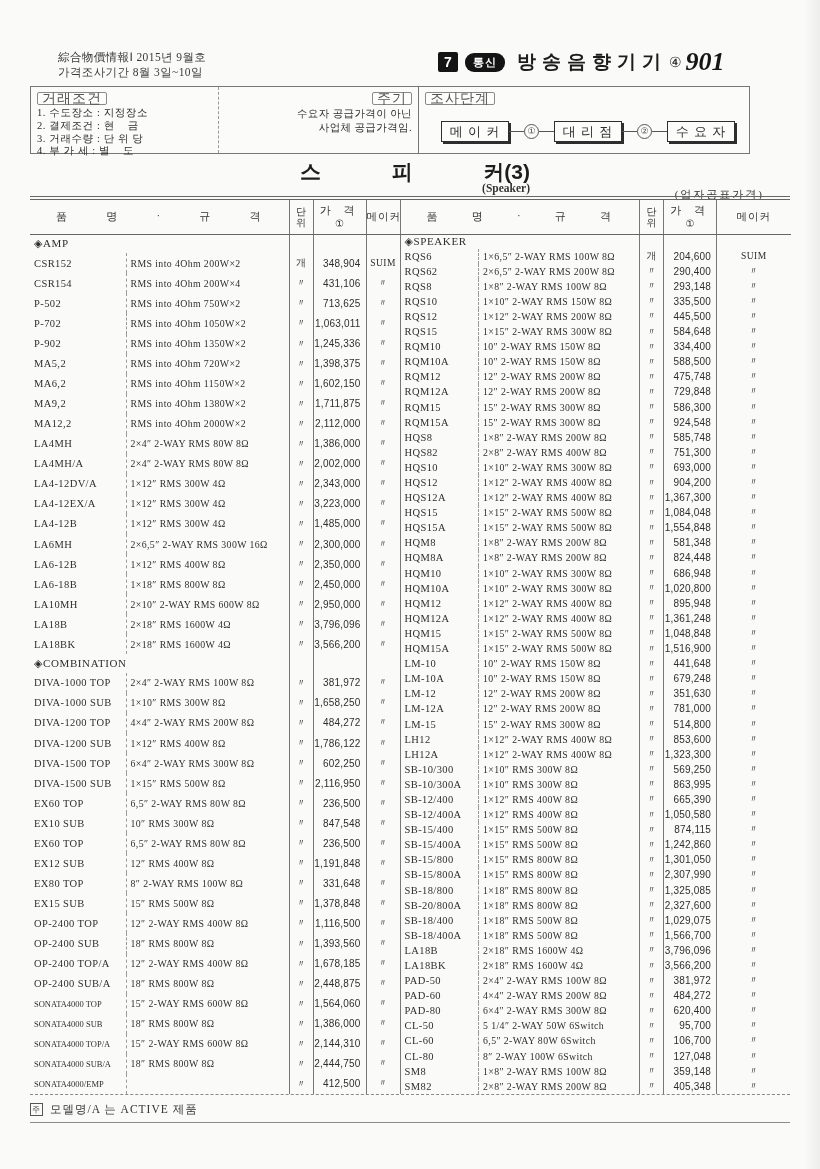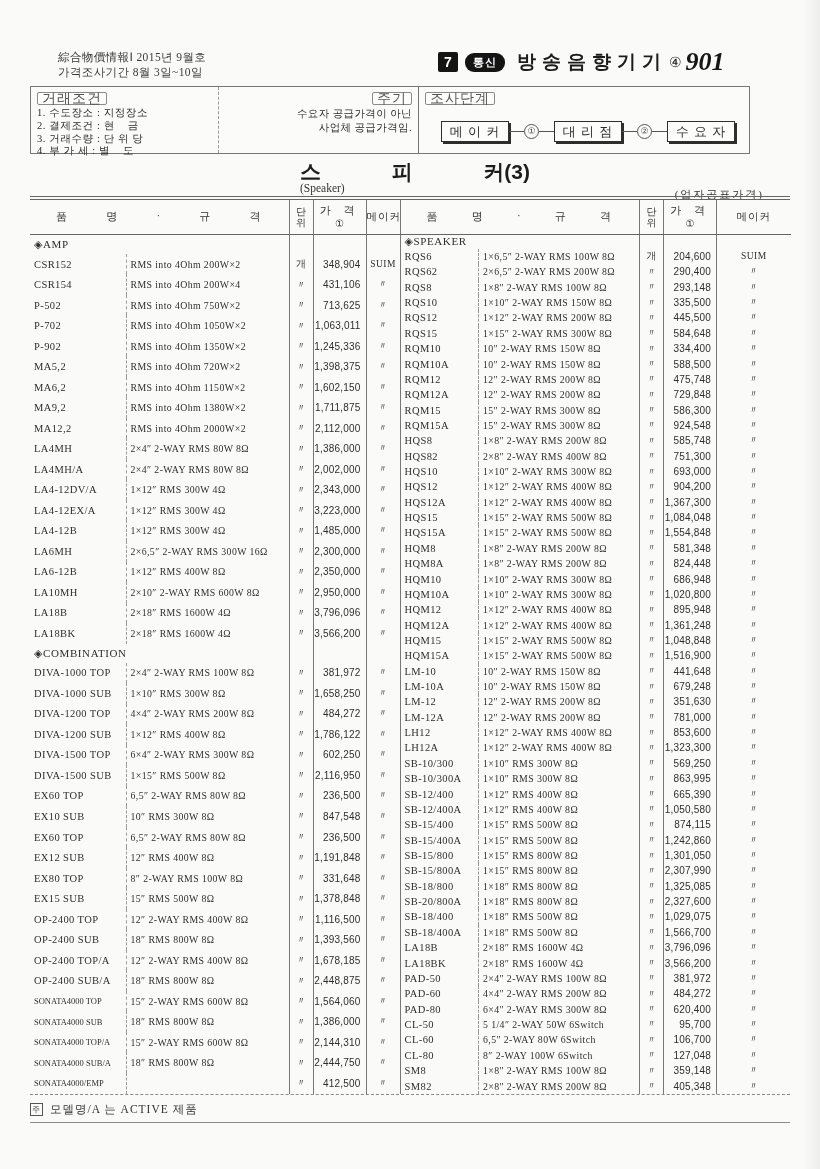--- a/index.html
+++ b/index.html
@@ -32,21 +32,21 @@
   .note-lines div{font-size:10.5px;line-height:14px;white-space:pre;letter-spacing:.4px;margin-left:2px;}
   .flow{display:flex;align-items:center;margin:14px 0 0 16px;}
   .fnode{border:1px solid #2e2e2e;box-shadow:2px 2px 0 #2e2e2e;background:#fcfcfb;width:66px;height:19px;
          text-align:center;font-size:13px;line-height:19px;letter-spacing:1px;white-space:pre;}
   .fline{width:15px;border-top:1px solid #555;height:0;}
   .fcirc{width:13px;height:13px;border:1px solid #555;border-radius:50%;font-size:9px;line-height:13px;
          text-align:center;color:#444;flex:none;}
   
   .sp-title{position:absolute;top:158px;left:300px;width:230px;display:flex;justify-content:space-between;
             font-family:"Liberation Sans",sans-serif;font-weight:600;font-size:21px;color:#1d1d1d;}
-  .sp-sub{position:absolute;top:182px;left:300px;width:230px;text-align:left;font-size:11.5px;color:#333;}
+  .sp-sub{position:absolute;top:182px;left:300px;width:230px;text-align:right;font-size:11.5px;color:#333;font-weight:bold;}
   .price-note{position:absolute;top:187px;right:56px;font-size:11px;letter-spacing:2px;color:#333;}
   
   .tables-wrap{position:absolute;left:30px;top:196px;width:760px;border-top:1px solid #666;padding-top:2px;}
   .tables{border-top:1px solid #666;border-bottom:1px dashed #8a8a8a;display:flex;}
   table.price-table{border-collapse:collapse;table-layout:fixed;height:894px;}
   table.lt{width:370px;} table.rt{width:390px;}
   .price-table th,.price-table td{padding:0;margin:0;overflow:hidden;white-space:nowrap;font-weight:normal;}
   .price-table thead tr{height:34px;}
   th{border-bottom:1px solid #666;color:#333;}
   th.h-ns{vertical-align:middle;}
@@ -302,20 +302,27 @@
               <td class="c-maker bR">〃</td>
             </tr>
             <tr>
               <td class="c-name bD">LA6-12B</td>
               <td class="c-spec bR">1×12″ RMS 400W 8Ω</td>
               <td class="c-unit bR">〃</td>
               <td class="c-price bR">2,350,000</td>
               <td class="c-maker bR">〃</td>
             </tr>
             <tr>
+              <td class="c-name bD">LA6-18B</td>
+              <td class="c-spec bR">1×18″ RMS 800W 8Ω</td>
+              <td class="c-unit bR">〃</td>
+              <td class="c-price bR">2,450,000</td>
+              <td class="c-maker bR">〃</td>
+            </tr>
+            <tr>
               <td class="c-name bD" colspan="1"></td>
               <td class="c-spec bR"></td>
               <td class="c-unit bR"></td>
               <td class="c-price bR"></td>
               <td class="c-maker bR"></td>
             </tr>
             <tr>
               <td class="c-name bD">LA10MH</td>
               <td class="c-spec bR">2×10″ 2-WAY RMS 600W 8Ω</td>
               <td class="c-unit bR">〃</td>
@@ -774,20 +781,27 @@
               <td class="c-maker">〃</td>
             </tr>
             <tr>
               <td class="c-name bD">LM-12A</td>
               <td class="c-spec bR">12″  2-WAY RMS 200W 8Ω</td>
               <td class="c-unit bR">〃</td>
               <td class="c-price bR">781,000</td>
               <td class="c-maker">〃</td>
             </tr>
             <tr>
+              <td class="c-name bD">LM-15</td>
+              <td class="c-spec bR">15″  2-WAY RMS 300W 8Ω</td>
+              <td class="c-unit bR">〃</td>
+              <td class="c-price bR">514,800</td>
+              <td class="c-maker">〃</td>
+            </tr>
+            <tr>
               <td class="c-name bD">LH12</td>
               <td class="c-spec bR">1×12″ 2-WAY RMS 400W 8Ω</td>
               <td class="c-unit bR">〃</td>
               <td class="c-price bR">853,600</td>
               <td class="c-maker">〃</td>
             </tr>
             <tr>
               <td class="c-name bD">LH12A</td>
               <td class="c-spec bR">1×12″ 2-WAY RMS 400W 8Ω</td>
               <td class="c-unit bR">〃</td>

